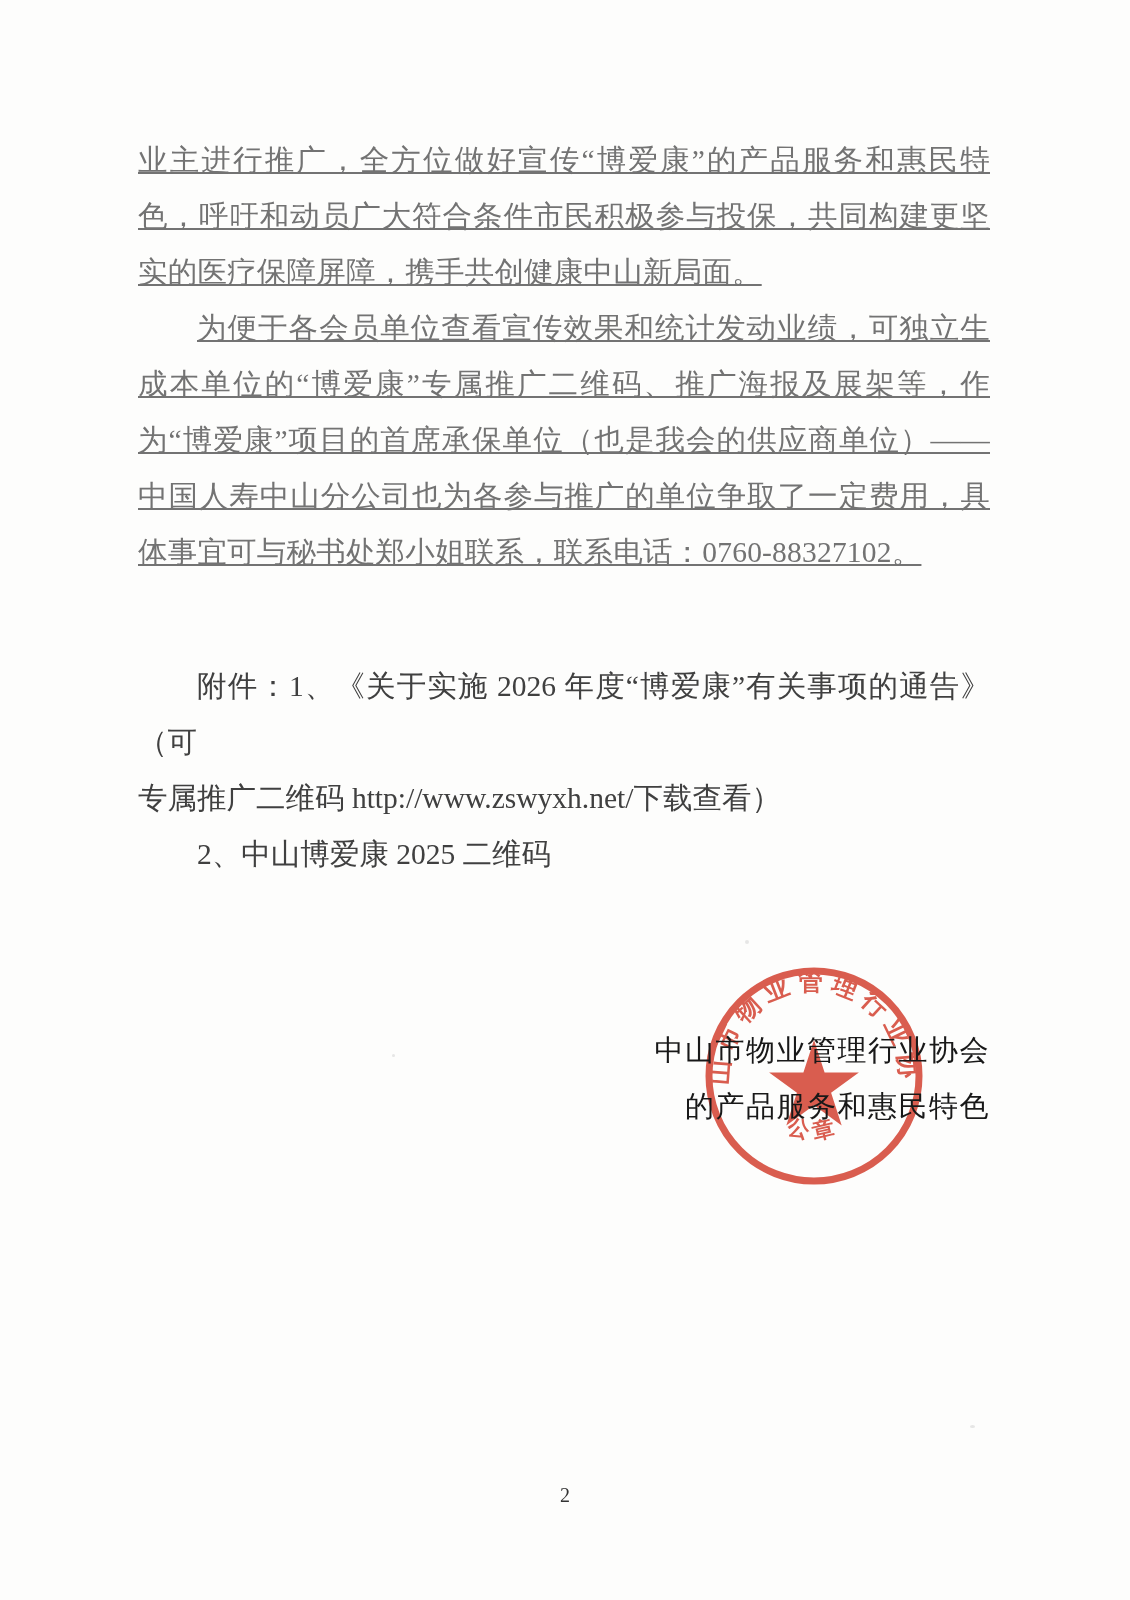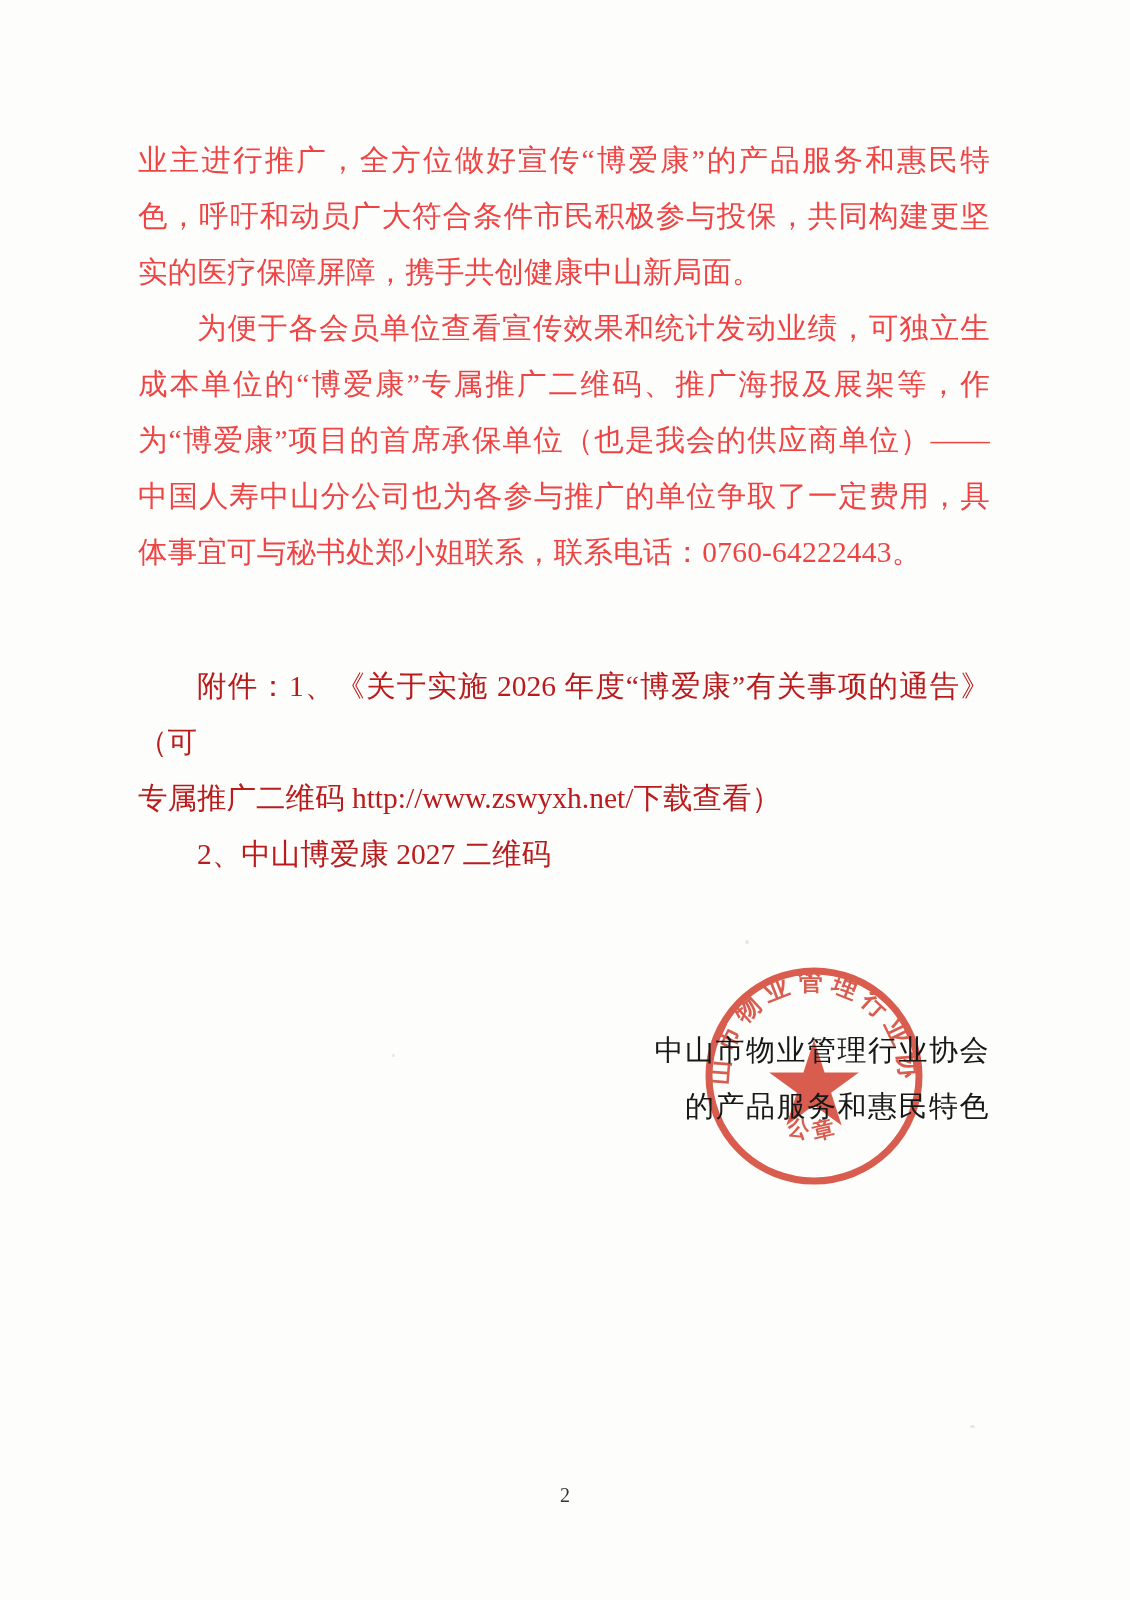--- a/index.html
+++ b/index.html
@@ -27,37 +27,38 @@
     top: 132px;
     width: 852px;
   }
   p.para {
     margin: 0 0 0 0;
     font-size: 29.5px;
     line-height: 56px;
     text-align: justify;
     text-justify: inter-ideograph;
     letter-spacing: 0.2px;
-    color: #ef4444;
+    color: #737373;
     font-family: "Liberation Serif", serif;
+    text-decoration: underline;
   }
   p.indent {
     text-indent: 59px;
   }
   .attach-block {
     position: absolute;
     left: 138px;
     top: 658px;
     width: 852px;
   }
   .attach-block p {
     margin: 0;
     font-size: 29.5px;
     line-height: 56px;
-    color: #b91c1c;
+    color: #404040;
     text-align: justify;
     text-justify: inter-ideograph;
   }
   .attach-indent {
     text-indent: 59px;
   }
   .signature {
     position: absolute;
     right: 140px;
     top: 1022px;
@@ -100,27 +101,27 @@
     opacity: 0.5;
   }
 </style>
 </head>
 <body>
 
 <div class="page">
 
   <div class="body-text">
     <p class="para">业主进行推广，全方位做好宣传“博爱康”的产品服务和惠民特色，呼吁和动员广大符合条件市民积极参与投保，共同构建更坚实的医疗保障屏障，携手共创健康中山新局面。</p>
-    <p class="para indent">为便于各会员单位查看宣传效果和统计发动业绩，可独立生成本单位的“博爱康”专属推广二维码、推广海报及展架等，作为“博爱康”项目的首席承保单位（也是我会的供应商单位）——中国人寿中山分公司也为各参与推广的单位争取了一定费用，具体事宜可与秘书处郑小姐联系，联系电话：0760-64222443。</p>
+    <p class="para indent">为便于各会员单位查看宣传效果和统计发动业绩，可独立生成本单位的“博爱康”专属推广二维码、推广海报及展架等，作为“博爱康”项目的首席承保单位（也是我会的供应商单位）——中国人寿中山分公司也为各参与推广的单位争取了一定费用，具体事宜可与秘书处郑小姐联系，联系电话：0760-88327102。</p>
   </div>
 
   <div class="attach-block">
     <p class="attach-indent">附件：1、《关于实施 2026 年度“博爱康”有关事项的通告》（可</p>
     <p>专属推广二维码 http://www.zswyxh.net/下载查看）</p>
-    <p class="attach-indent">2、中山博爱康 2027 二维码</p>
+    <p class="attach-indent">2、中山博爱康 2025 二维码</p>
   </div>
 
   <div class="stamp">
     <svg width="228" height="228" viewBox="0 0 228 228" xmlns="http://www.w3.org/2000/svg">
       <defs>
         <path id="arcTop" d="M 28 114 A 86 86 0 0 1 200 114"></path>
         <path id="arcBottom" d="M 52 114 A 62 62 0 0 0 176 114"></path>
       </defs>
       <g opacity="0.82">
         <circle cx="114" cy="114" r="105" fill="none" stroke="#d23b2a" stroke-width="7"></circle>

